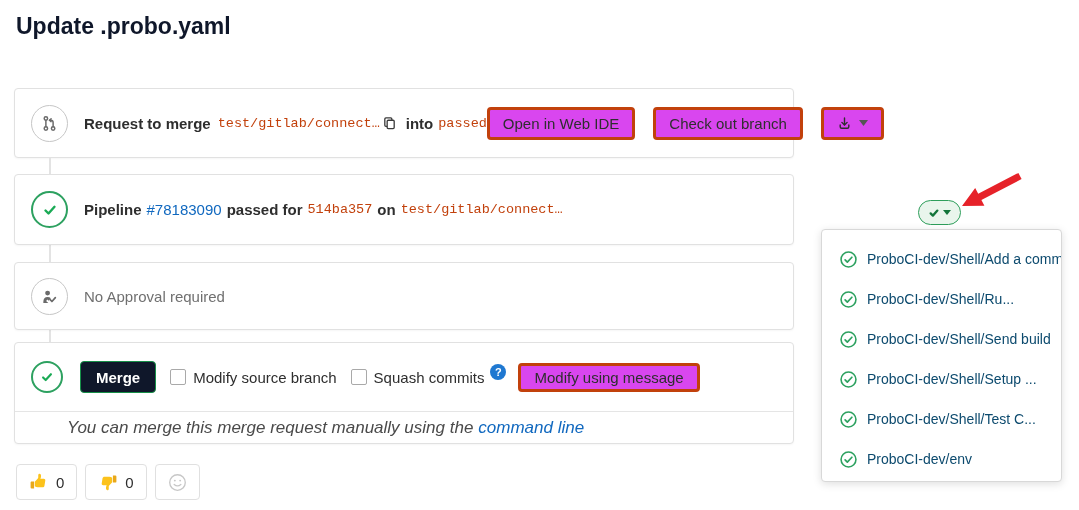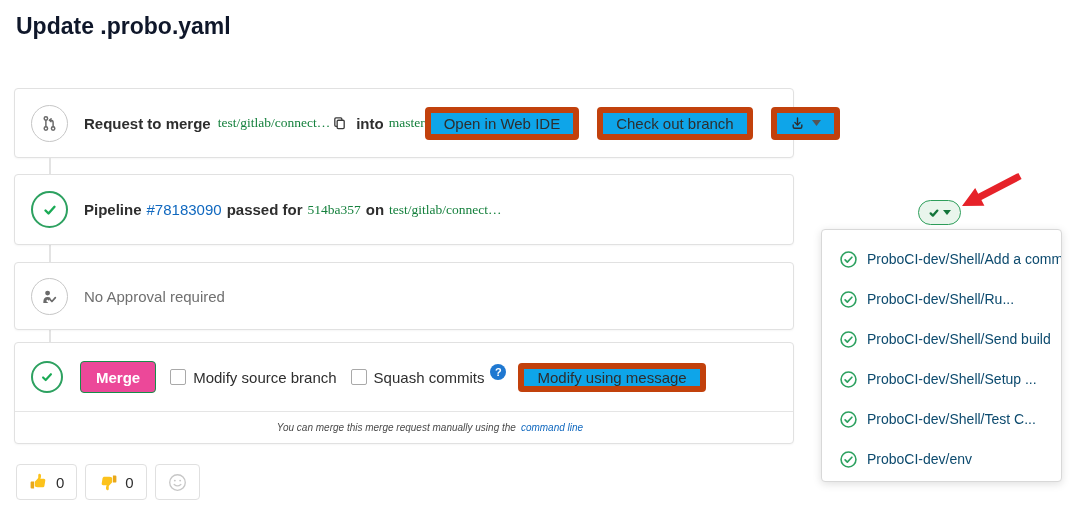--- a/index.html
+++ b/index.html
@@ -23,39 +23,39 @@
   .row { display:flex; align-items:center; height:100%; padding:0 16px; }
 
   .circle-icon { width:37px; height:37px; border-radius:50%; border:1px solid #c6c6c6;
     display:flex; align-items:center; justify-content:center; flex:none; background:#fff; }
   .circle-icon.green { border:2px solid #2da160; }
   .circle-icon.small { width:32px; height:32px; }
 
   .row-text { margin-left:16px; font-size:15px; white-space:nowrap; display:flex; align-items:center; }
   .b { font-weight:600; color:#2e2e2e; }
   .link { color:#1068bf; text-decoration:none; cursor:pointer; }
-  .mono { font-family:Liberation Serif, serif; font-size:13.5px; color:#15803d; text-decoration:none; cursor:pointer; }
+  .mono { font-family:Liberation Mono, monospace; font-size:13.5px; color:#c2410c; text-decoration:none; cursor:pointer; }
   .gap-r4 { margin-right:5px; } .gap-r6 { margin-right:7px; }
 
   .copy-btn { border:none; background:none; cursor:pointer; display:flex; align-items:center; padding:0; margin:0 9px 0 2px; }
 
   .spacer { flex:1; }
-  .btn { border:6px solid #c2410c; border-radius:4px; background:#0ea5e9; color:#2e2e2e;
+  .btn { border:3px solid #c2410c; border-radius:4px; background:#d946ef; color:#2e2e2e;
     font-family:inherit; font-size:15px; padding:0 13px; height:33px; cursor:pointer;
     display:inline-flex; align-items:center; gap:7px; white-space:nowrap; }
   .btn + .btn { margin-left:18px; }
 
-  .merge-btn { background:#ec4899; border:1px solid #168f48; color:#fff; font-weight:600;
+  .merge-btn { background:#0f172a; border:1px solid #168f48; color:#fff; font-weight:600;
     font-size:15px; border-radius:4px; height:32px; padding:0 15px; cursor:pointer; font-family:inherit; margin-left:17px; }
 
   .gray-text { color:#707070; font-size:15px; margin-left:16px; }
 
   .merge-subrow { display:flex; align-items:center; height:68px; padding:0 16px; }
   .cmd-subrow { border-top:1px solid #e5e5e5; height:32px; display:flex; align-items:center; padding-left:52px;
-    font-size:10px; font-style:italic; color:#4a4a4a;justify-content:center; }
+    font-size:17px; font-style:italic; color:#4a4a4a; }
   .cmd-subrow a { margin-left:5px; }
 
   .checkbox-label { display:flex; align-items:center; font-size:15px; color:#2e2e2e; cursor:pointer; margin-left:14px; white-space:nowrap; }
   .checkbox-box { width:16px; height:16px; border:1px solid #a9a9a9; border-radius:2px; background:#fff; margin-right:7px; flex:none; }
 
   .help-icon { width:16px; height:16px; border-radius:50%; background:#1f78d1; color:#fff;
     font-size:11px; font-weight:700; display:inline-flex; align-items:center; justify-content:center;
     margin:0 12px 10px 6px; cursor:pointer; }
   .modify-btn { margin-left:0; height:29px; font-size:15px; }
 
@@ -99,21 +99,21 @@
       <span class="row-text">
         <span class="b gap-r6">Request to merge</span>
         <a class="mono">test/gitlab/connect…</a>
         <button class="copy-btn">
           <svg width="15" height="15" viewBox="0 0 16 16" fill="none" stroke="#3a3a3a" stroke-width="1.4">
             <rect x="5.5" y="4.5" width="7.5" height="9" rx="1.2"></rect>
             <path d="M10.5 4.5 V3.2 a1.2 1.2 0 0 0 -1.2-1.2 H4.2 A1.2 1.2 0 0 0 3 3.2 v6.6 a1.2 1.2 0 0 0 1.2 1.2 h1.3"></path>
           </svg>
         </button>
         <span class="b gap-r4">into</span>
-        <a class="mono">master</a>
+        <a class="mono">passed</a>
       </span>
       <span class="spacer"></span>
       <button class="btn">Open in Web IDE</button>
       <button class="btn">Check out branch</button>
       <button class="btn">
         <svg width="15" height="15" viewBox="0 0 16 16" fill="none" stroke="#2e2e2e" stroke-width="1.5" stroke-linecap="round" stroke-linejoin="round">
           <path d="M8 2.2 v7.2"></path>
             <path d="M5.2 6.8 8 9.6 10.8 6.8"></path>
             <path d="M3.4 9.6 v1.9 a1.6 1.6 0 0 0 1.6 1.6 h6 a1.6 1.6 0 0 0 1.6-1.6 V9.6"></path>
         </svg>

